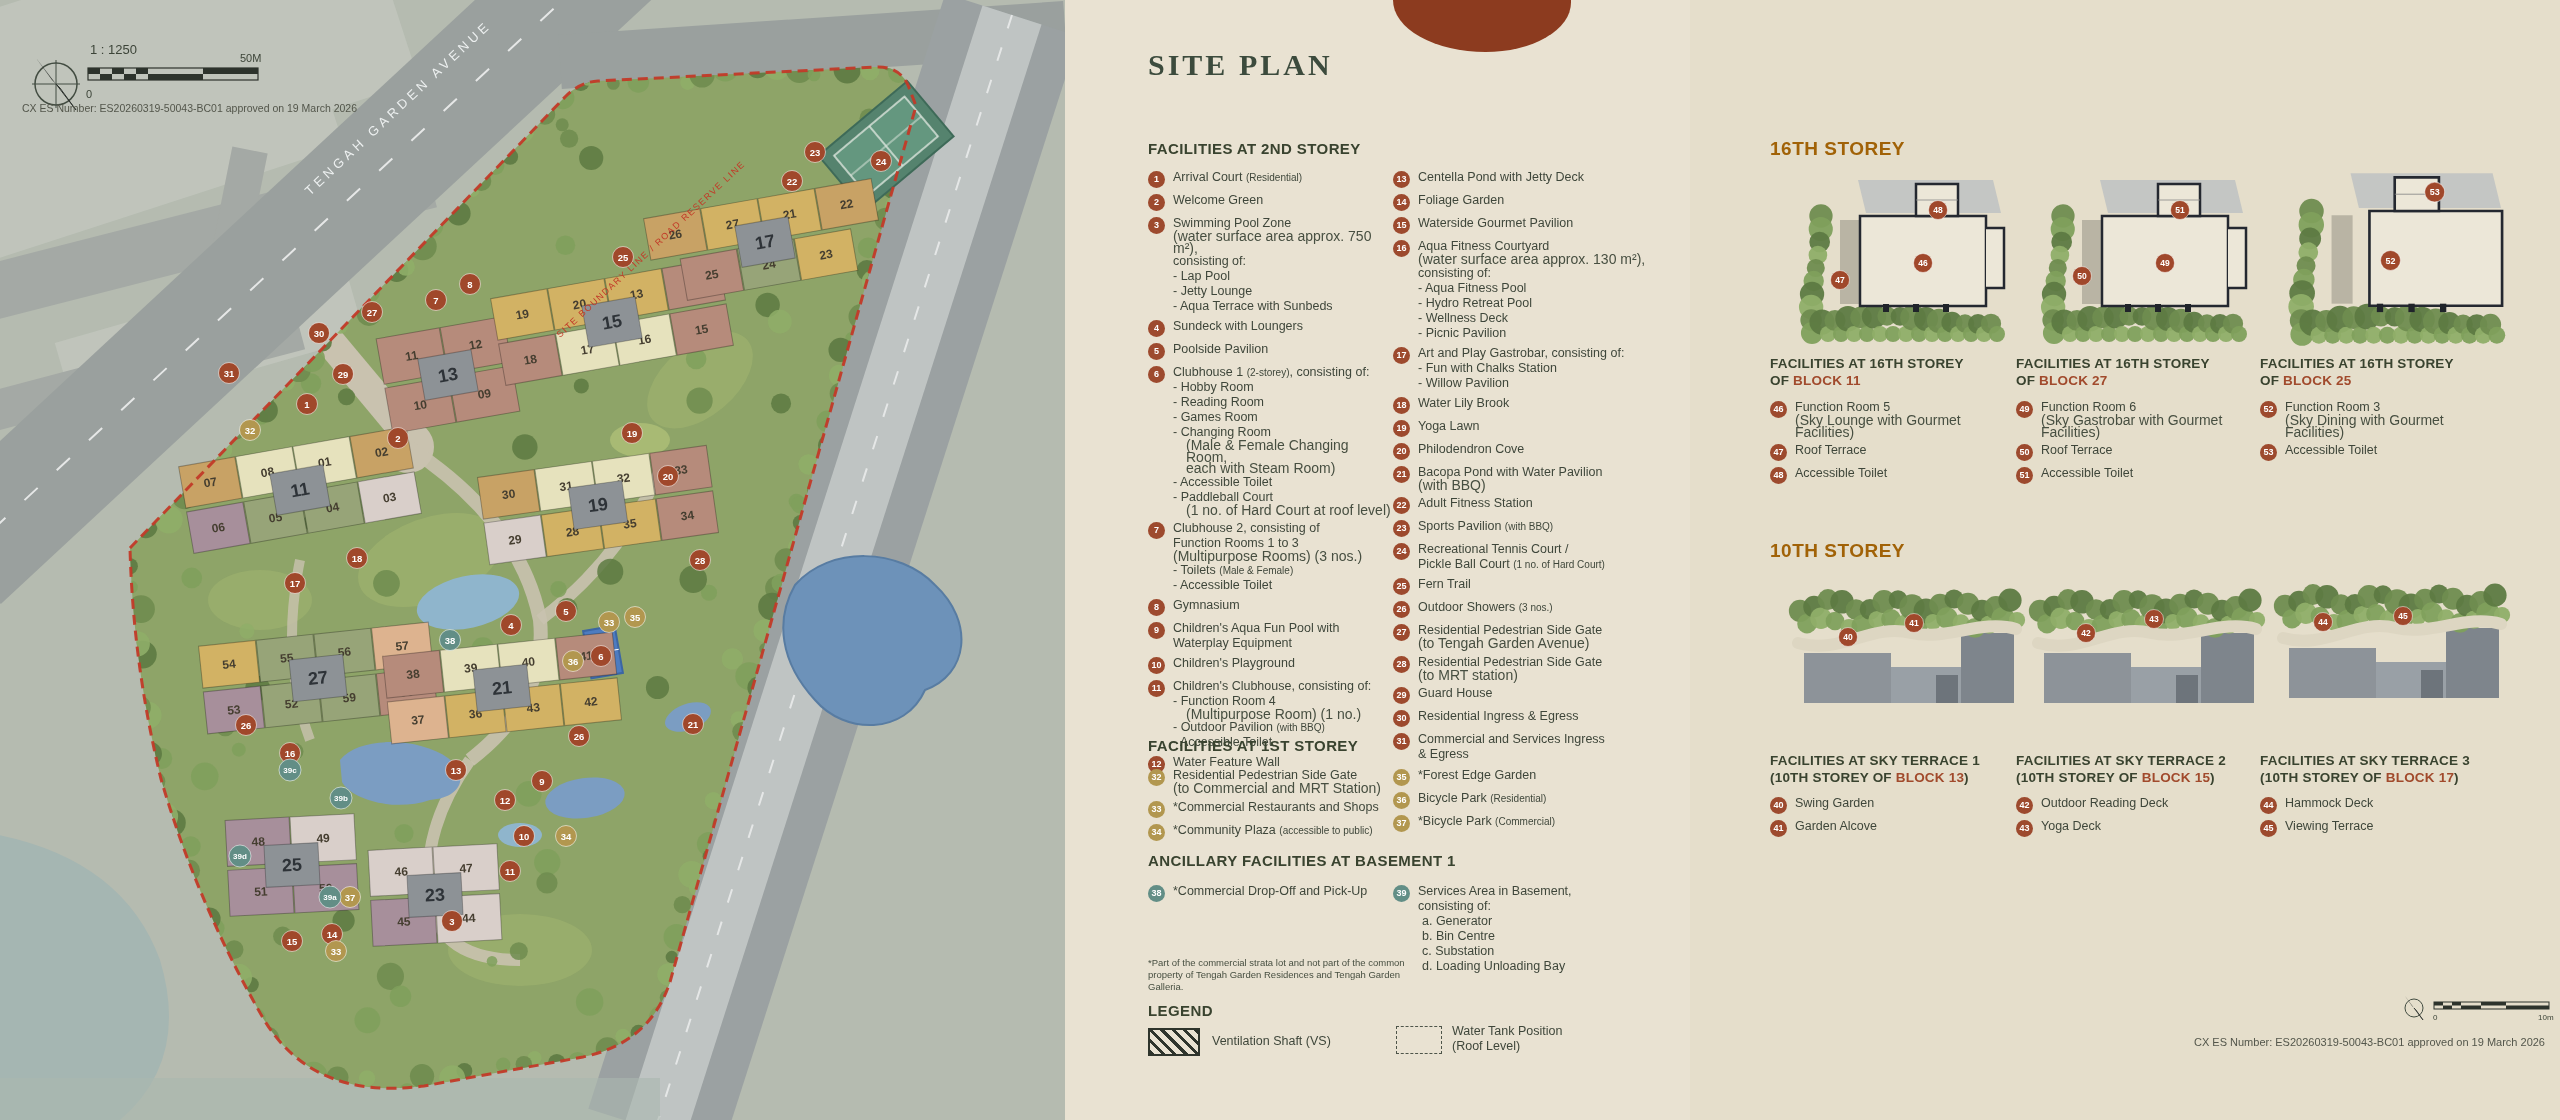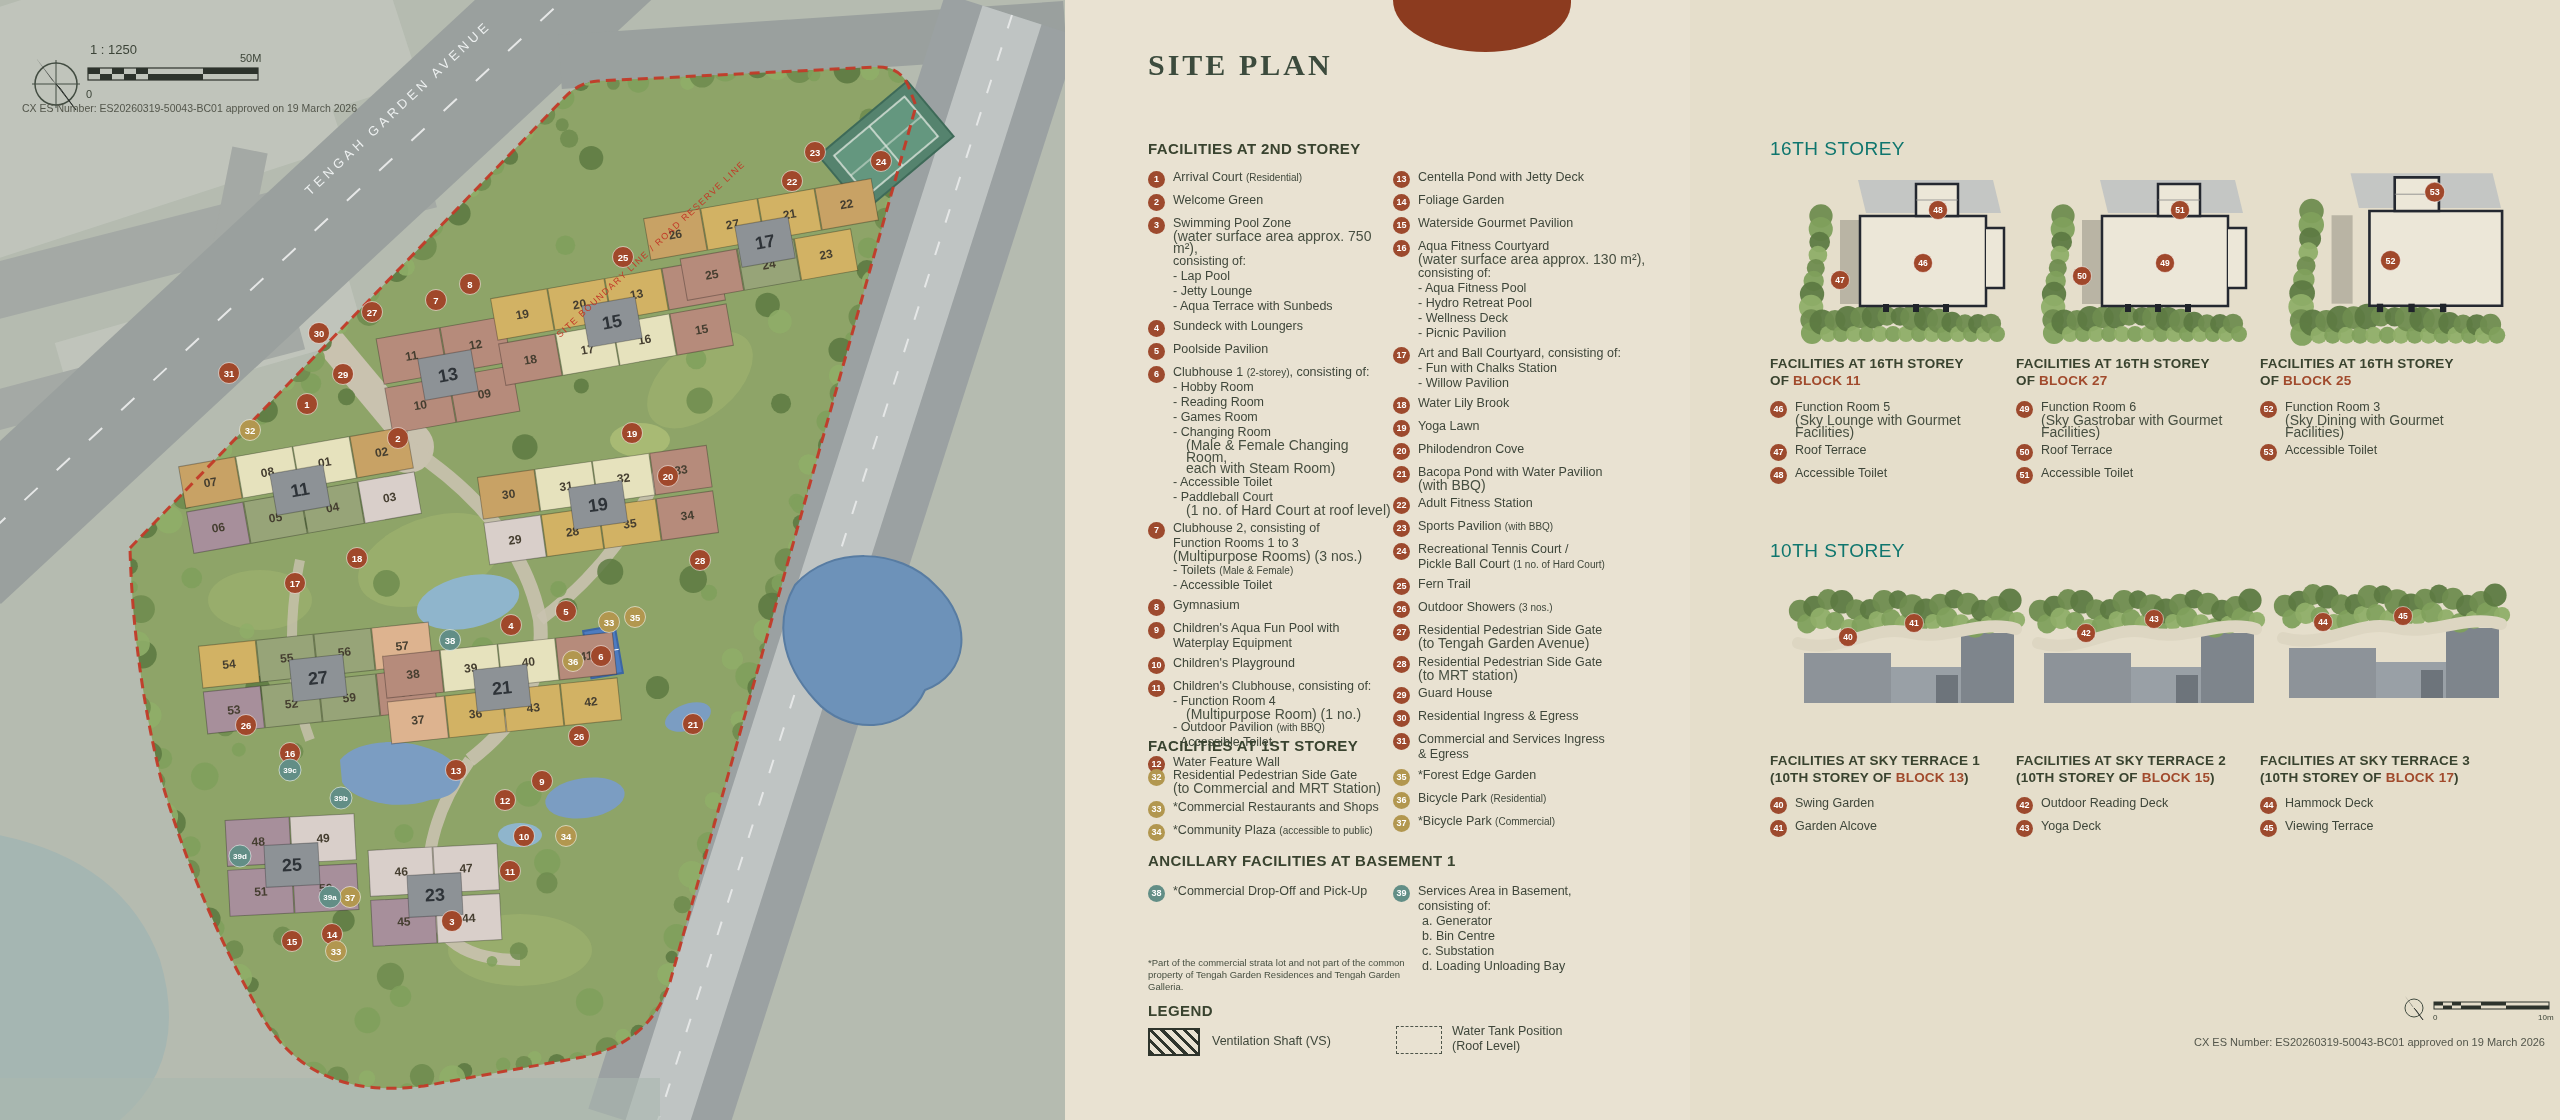--- a/index.html
+++ b/index.html
@@ -7,21 +7,21 @@
         font-family:"Liberation Sans", sans-serif;color:#3e463a;}
   .panel{position:absolute;top:0;height:1120px;}
   #panel-center{left:1065px;width:625px;background:#e9e2d2;}
   #panel-right{left:1690px;width:870px;background:#e5decb;}
   .abs{position:absolute;}
   #site-title{font-family:"Liberation Serif", serif;font-weight:bold;font-size:30px;
               letter-spacing:3px;color:#3c4b3d;}
   .sec-head{font-size:15px;font-weight:bold;color:#39432f;letter-spacing:.4px;}
   .mini-head{font-size:13.5px;font-weight:bold;color:#39432f;line-height:17px;letter-spacing:.2px;}
   .mini-head .red{color:#a14a2c;}
-  .storey-head{font-size:19px;font-weight:normal;color:#0f766e;letter-spacing:.5px;}
+  .storey-head{font-size:19px;font-weight:bold;color:#a16207;letter-spacing:.5px;}
   .fac-item{display:flex;gap:8px;margin-bottom:5px;}
   .fac-badge{flex:0 0 17px;width:17px;height:17px;border-radius:50%;color:#fff;
              font-size:9px;font-weight:bold;text-align:center;line-height:17px;margin-top:1px;}
   .bk-r{background:#9d4a2e;} .bk-g{background:#b2974f;} .bk-t{background:#628e86;}
   .fac-text{flex:1;}
   .row{font-size:12.5px;line-height:15px;}
   .row.s,.row.sb{font-size:14px;line-height:11.5px;color:#474f41;}
   .row.sb{margin-left:13px;}
   .row.b{margin-left:0;}
   .row.lt{margin-left:4px;}
@@ -836,21 +836,21 @@
           <div class="row m"><span>consisting of:</span></div>
           <div class="row b"><span>-  Aqua Fitness Pool</span></div>
           <div class="row b"><span>-  Hydro Retreat Pool</span></div>
           <div class="row b"><span>-  Wellness Deck</span></div>
           <div class="row b"><span>-  Picnic Pavilion</span></div>
         </div>
       </div>
       <div class="fac-item">
         <div class="fac-badge bk-r">17</div>
         <div class="fac-text">
-          <div class="row m"><span>Art and Ball Courtyard, consisting of:</span></div>
+          <div class="row m"><span>Art and Play Gastrobar, consisting of:</span></div>
           <div class="row b"><span>-  Fun with Chalks Station</span></div>
           <div class="row b"><span>-  Willow Pavilion</span></div>
         </div>
       </div>
       <div class="fac-item">
         <div class="fac-badge bk-r">18</div>
         <div class="fac-text">
           <div class="row m"><span>Water Lily Brook</span></div>
         </div>
       </div>

